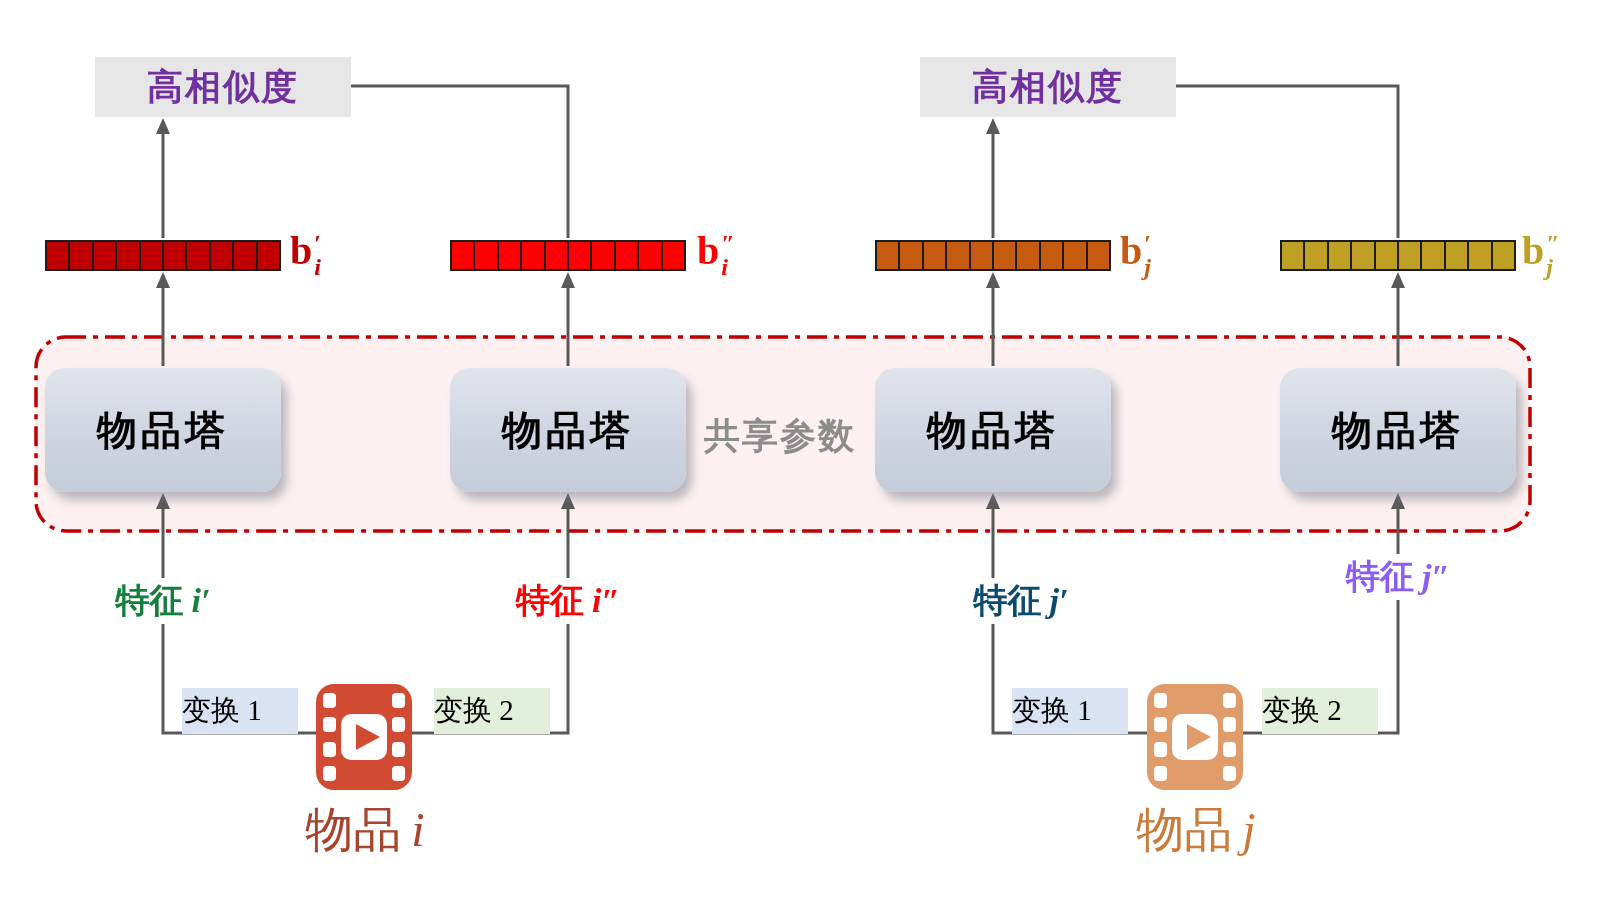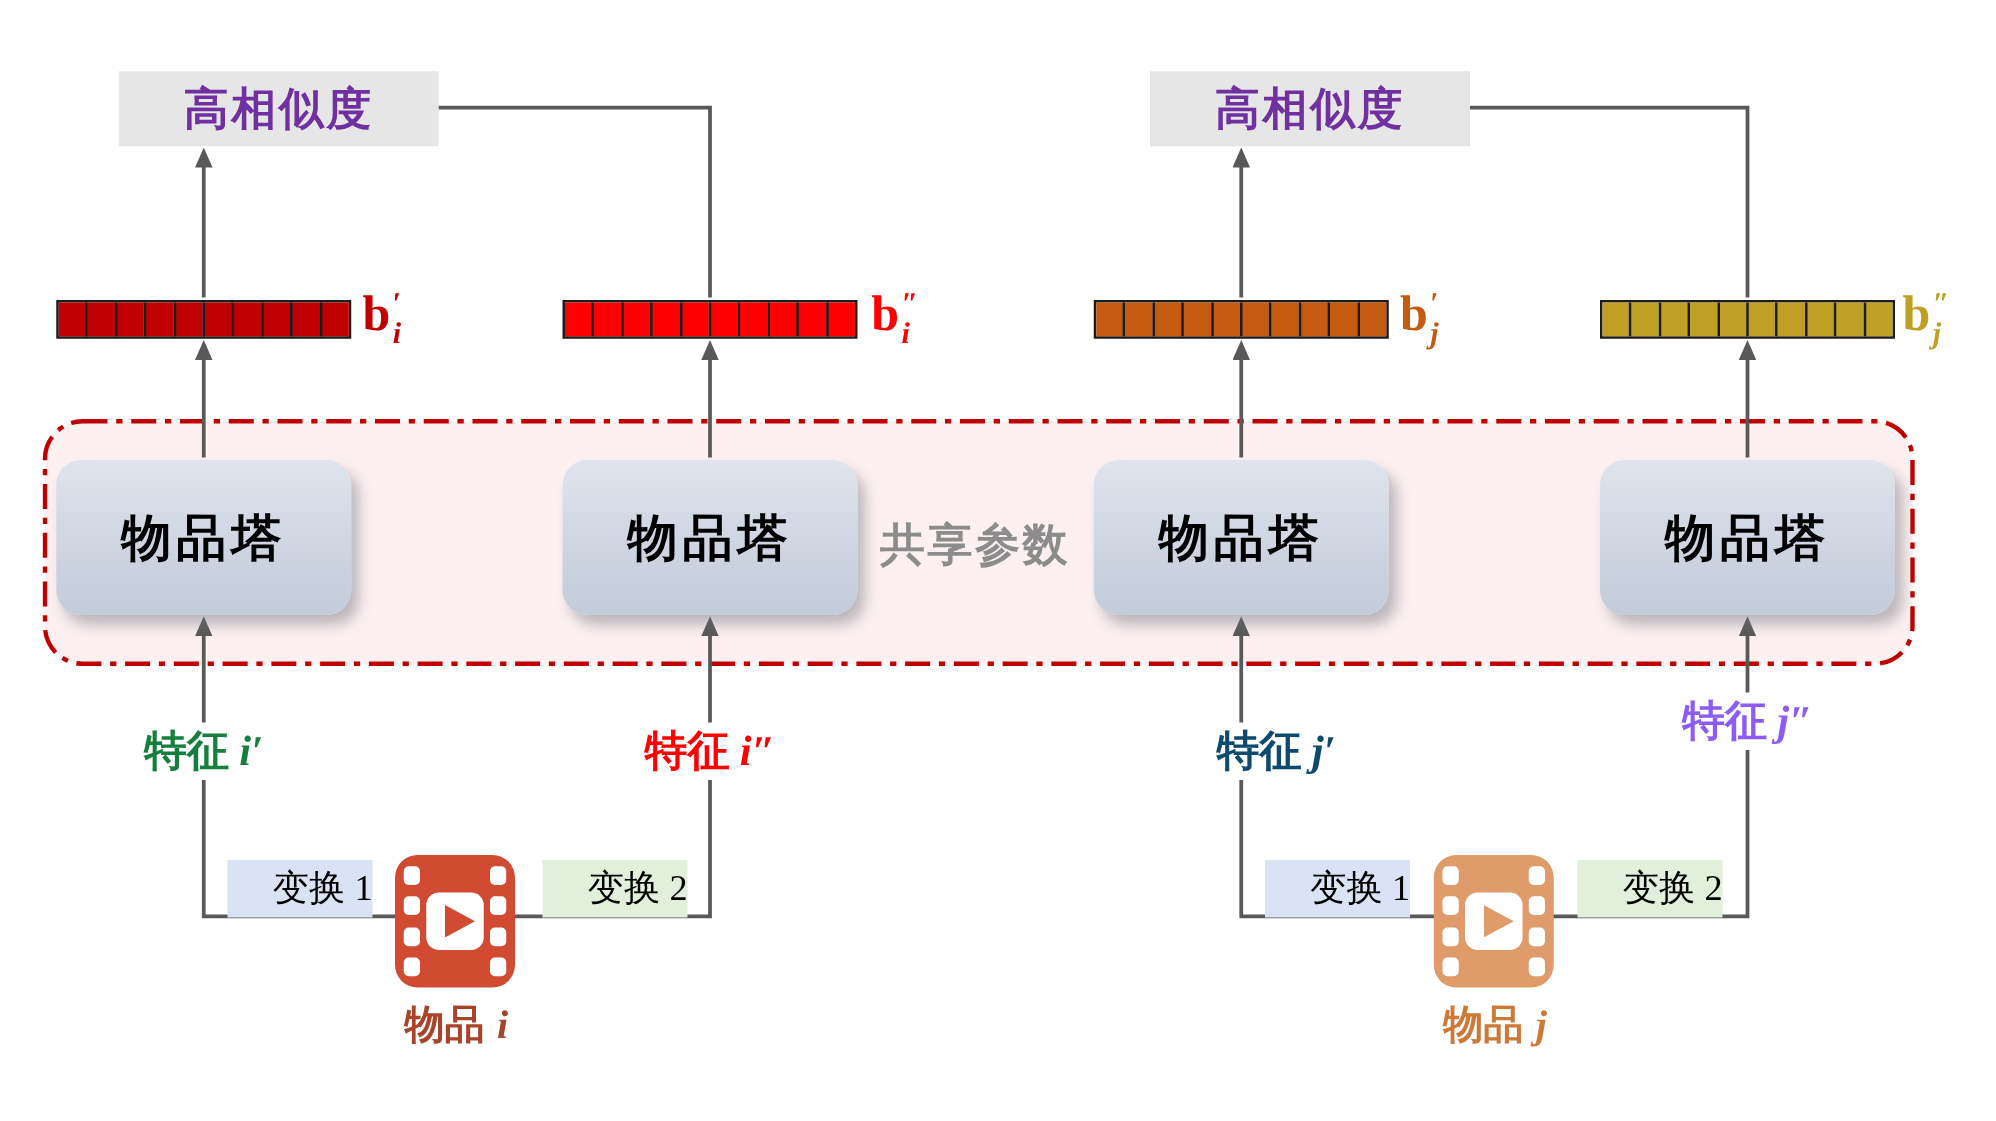--- a/index.html
+++ b/index.html
@@ -56,21 +56,21 @@
   .feature{
     transform:translateX(-50%);
     background:#ffffff;
     padding:0 10px;
     font-size:34px;font-weight:bold;white-space:nowrap;
   }
   .feature i{margin-left:8px;}
 
   .transform-box{
     width:116px;height:46px;
-    display:flex;align-items:center;justify-content:flex-end;
+    display:flex;align-items:center;justify-content:flex-start;
     font-size:29px;color:#000;white-space:nowrap;
   }
 
   .item-icon{
     width:96px;height:106px;border-radius:18px;
   }
   .item-icon .holes{
     position:absolute;top:9px;bottom:9px;width:13px;
     display:flex;flex-direction:column;justify-content:space-between;
   }
@@ -81,21 +81,21 @@
     position:absolute;left:50%;top:50%;transform:translate(-50%,-50%);
     width:46px;height:46px;background:#fff;border-radius:10px;
   }
   .item-icon .tri{
     position:absolute;left:15px;top:10px;width:24px;height:26px;
     clip-path:polygon(0 0,100% 50%,0 100%);
   }
 
   .item-label{
     transform:translateX(-50%);
-    font-size:32px;font-weight:bold;white-space:nowrap;
+    font-size:48px;font-weight:normal;white-space:nowrap;
   }
   .item-label i{margin-left:10px;}
 </style>
 </head>
 <body>
 
 <div id="canvas">
 
   <svg id="connector-layer" width="1597" height="897" viewBox="0 0 1597 897">
     <defs>

